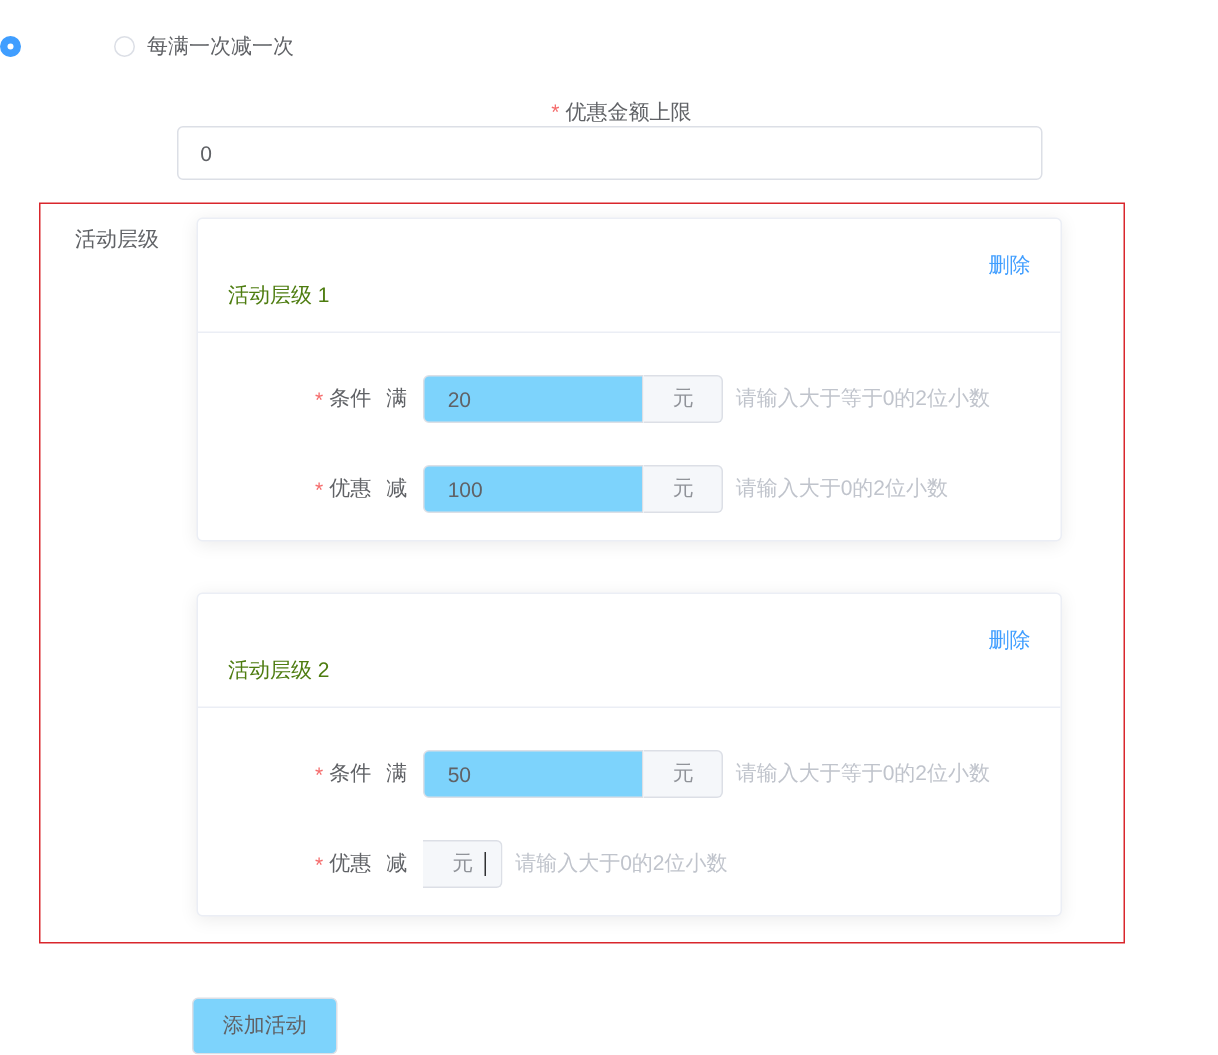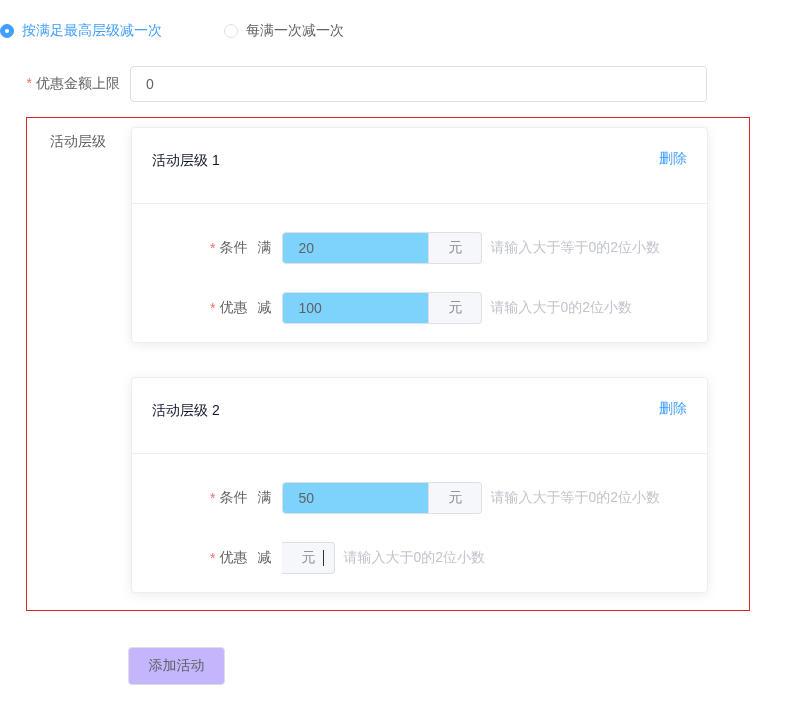--- a/index.html
+++ b/index.html
@@ -29,21 +29,21 @@
   .radio-circle.checked { border-color:#409EFF; background:#409EFF; }
   .radio-circle.checked::after {
     content:""; position:absolute; left:50%; top:50%;
     width:4px; height:4px; border-radius:50%; background:#fff;
     transform:translate(-50%,-50%);
   }
   .radio-text { margin-left:8px; color:#606266; }
   .radio-text.selected { color:#409EFF; }
 
   
-  .cap-row { margin-top:26px; }
+  .cap-row { margin-top:26px;flex-direction:column; }
   .cap-input {
     width:577px; height:36px; border:1px solid #dcdfe6; border-radius:4px;
     padding:0 15px; font-size:14px; color:#606266; outline:none;
     font-family:inherit; background:#fff;
   }
 
   
   .red-box {
     margin:15px 0 0 26px; width:724px; height:494px;
     border:1px solid #d9262c; display:flex; align-items:flex-start;
@@ -57,21 +57,21 @@
   .card {
     width:577px; height:216px; background:#fff;
     border:1px solid #ebeef5; border-radius:4px;
     box-shadow:0 2px 12px rgba(0,0,0,0.08);
   }
   .card.second { margin-top:34px; }
   .card-header {
     height:76px; border-bottom:1px solid #ebeef5;
     padding:0 20px; display:flex; justify-content:space-between;
   }
-  .card-title { margin-top:24px; color:#0f172a; }
+  .card-title { margin-top:42px; color:#4d7c0f; }
   .delete-link {
     margin-top:22px; color:#409EFF; cursor:pointer; text-decoration:none;
     font-size:14px;
   }
   .card-body { padding-top:28px; }
 
   .tier-row { display:flex; align-items:center; height:32px; margin-left:78px; }
   .tier-row + .tier-row { margin-top:28px; }
   .row-label { color:#606266; }
   .row-prefix { margin-left:10px; margin-right:11px; color:#606266; }
@@ -89,35 +89,34 @@
   @keyframes caret-blink { 0%,100% {opacity:1;} 50% {opacity:0;} }
   .append {
     width:53px; background:#f5f7fa; border:1px solid #dcdfe6; border-left:none;
     border-radius:0 4px 4px 0; color:#909399;
     display:flex; align-items:center; justify-content:center;
   }
   .hint { margin-left:8px; color:#c0c4cc; white-space:nowrap; }
 
   .add-btn {
     margin:36px 0 0 128px; width:97px; height:38px;
-    background:#c4b5fd; border:1px solid #dcdfe6; border-radius:4px;
+    background:#7dd3fc; border:1px solid #dcdfe6; border-radius:4px;
     color:#606266; font-size:14px; font-family:inherit; cursor:pointer;
   }
 </style>
 </head>
 <body>
 
 
 
 
 <div class="form-row radio-row">
   <div class="radio-group">
     <label class="radio-item first">
       <span class="radio-circle checked"></span>
-      <span class="radio-text selected">按满足最高层级减一次</span>
     </label>
     <label class="radio-item">
       <span class="radio-circle"></span>
       <span class="radio-text">每满一次减一次</span>
     </label>
   </div>
 </div>
 
 
 <div class="form-row cap-row">

